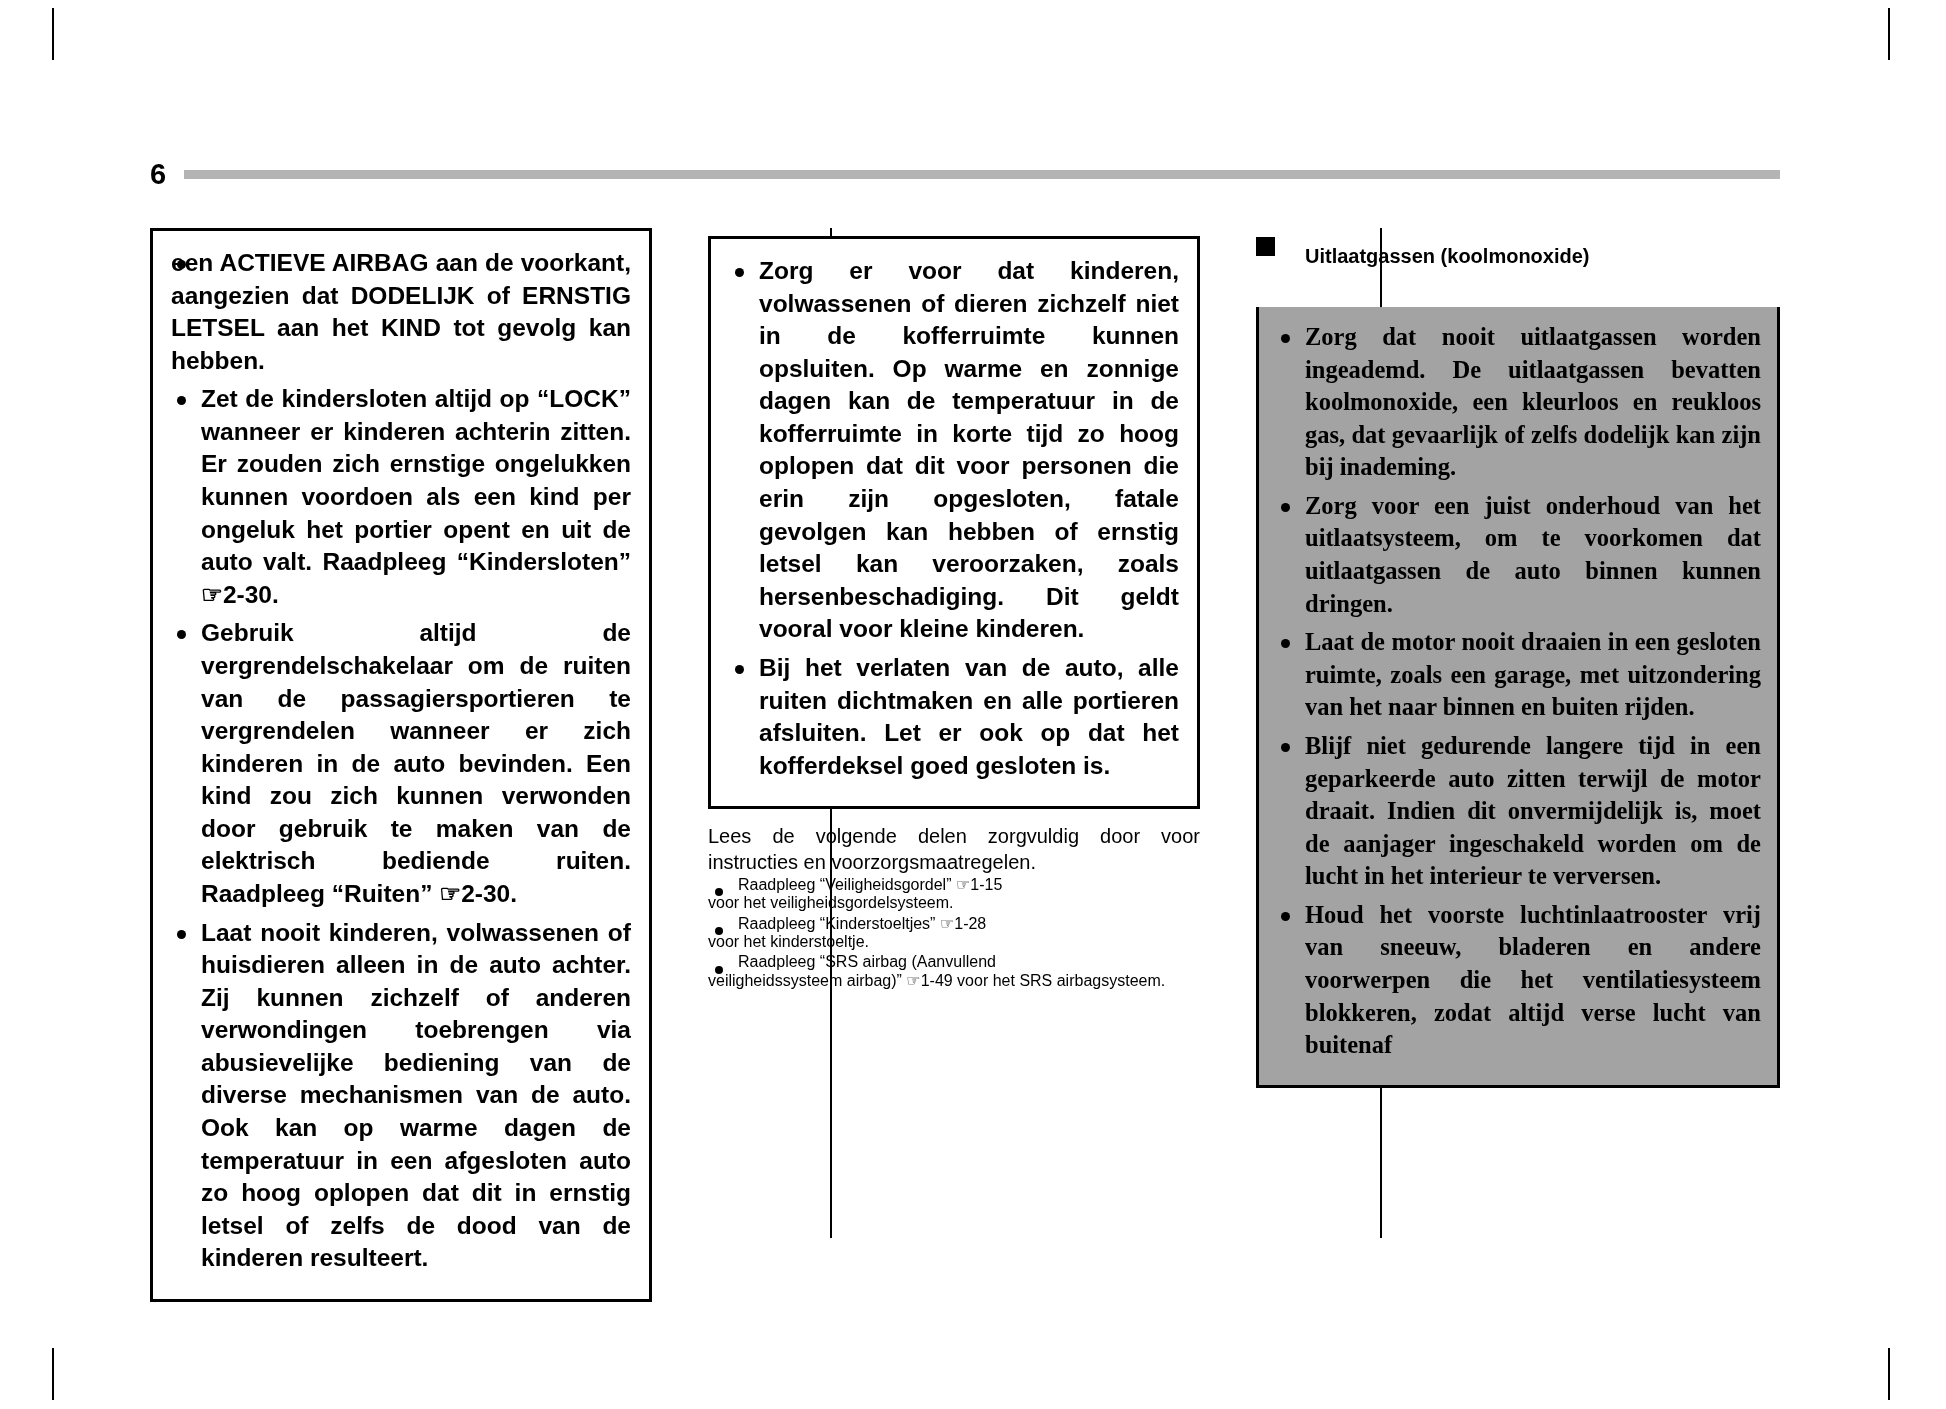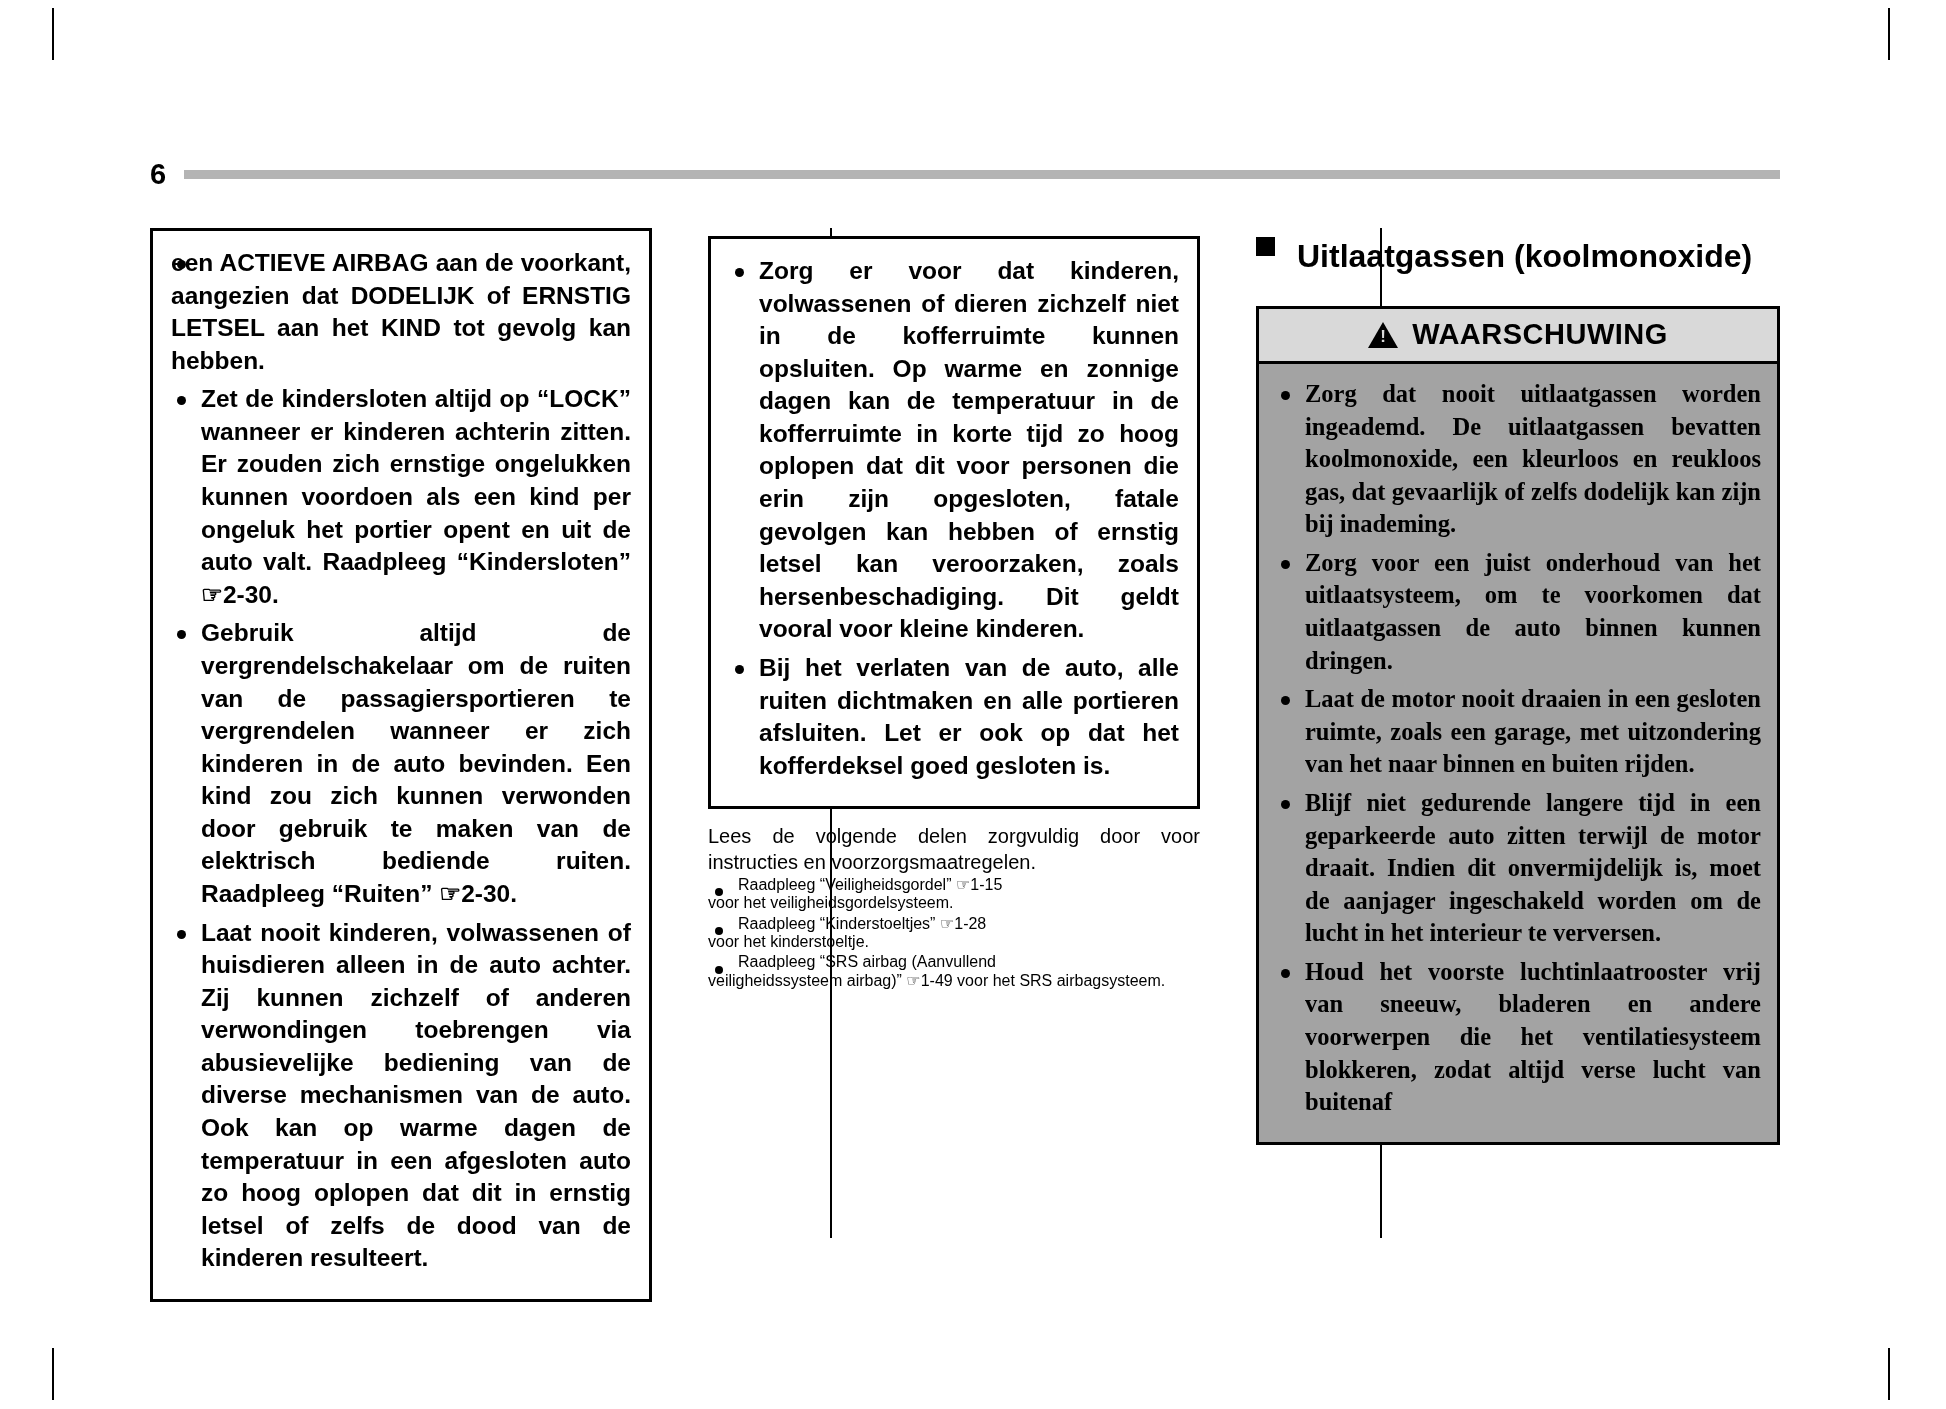--- a/index.html
+++ b/index.html
@@ -200,24 +200,24 @@
     margin-bottom: 22px;
   }
   .sq-marker {
     width: 19px;
     height: 19px;
     background: #000000;
     margin-top: 9px;
     flex: 0 0 auto;
   }
   .section-title {
-    font-size: 32px;
+    font-size: 20px;
     font-weight: bold;
     line-height: 1.25;
-    margin: 8px;
+    margin: 16px;
   }
   .spacer-12 { height: 14px; }
 </style>
 </head>
 <body>
 
 <div class="crop v" style="left:52px; top:8px;"></div>
 <div class="crop v" style="left:1888px; top:8px;"></div>
 <div class="crop v" style="left:52px; top:1348px;"></div>
 <div class="crop v" style="left:1888px; top:1348px;"></div>
@@ -282,24 +282,20 @@
       </li>
     </ul>
   </div>
 
   <div class="col col-3">
     <div class="section-head">
       <div class="sq-marker"></div>
       <h2 class="section-title">Uitlaatgassen (koolmonoxide)</h2>
     </div>
 
-    <div class="warn-head">
-      <span class="warn-tri"></span>
-      <span class="warn-head-title">WAARSCHUWING</span>
-    </div>
     <div class="warn-body">
       <ul class="bullets">
         <li>
           <p class="bold-just">Zorg dat nooit uitlaatgassen worden ingeademd. De uitlaatgassen bevatten koolmonoxide, een kleurloos en reukloos gas, dat gevaarlijk of zelfs dodelijk kan zijn bij inademing.</p>
         </li>
         <li>
           <p class="bold-just">Zorg voor een juist onderhoud van het uitlaatsysteem, om te voorkomen dat uitlaatgassen de auto binnen kunnen dringen.</p>
         </li>
         <li>
           <p class="bold-just">Laat de motor nooit draaien in een gesloten ruimte, zoals een garage, met uitzondering van het naar binnen en buiten rijden.</p>

